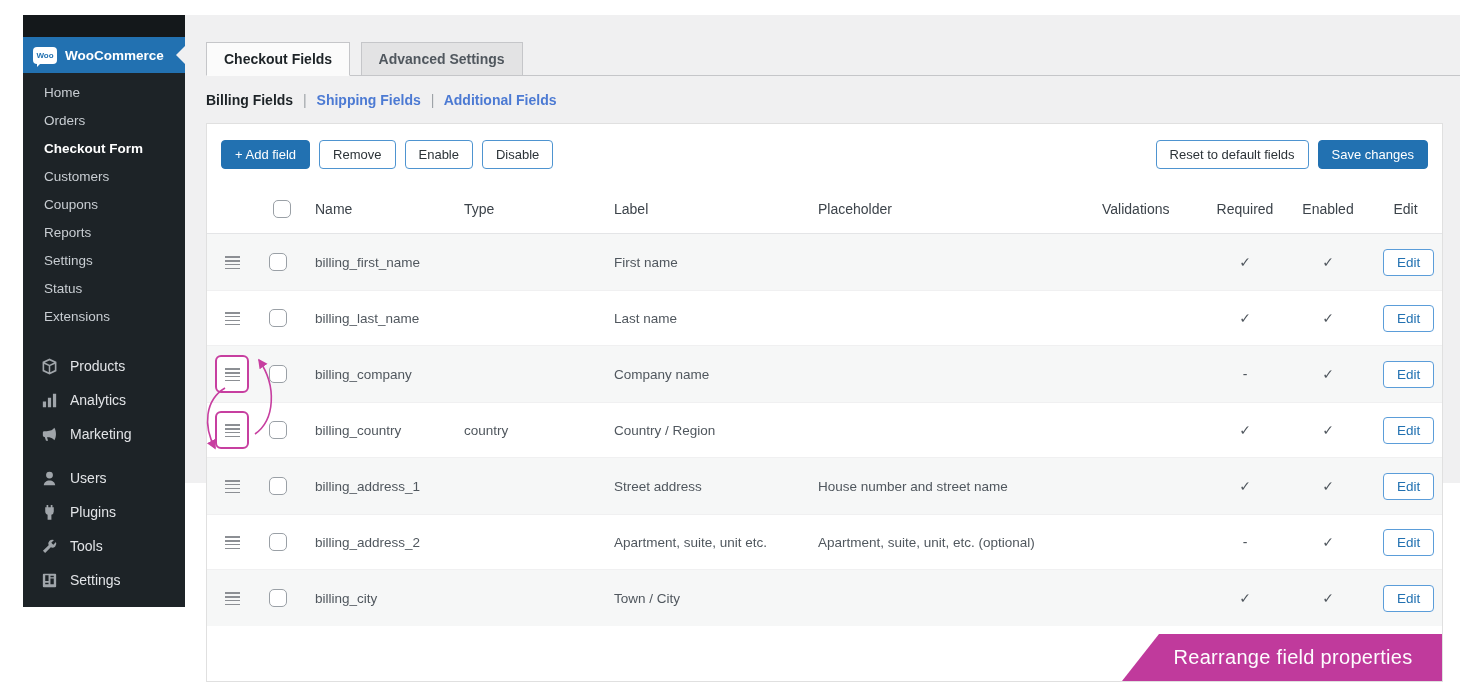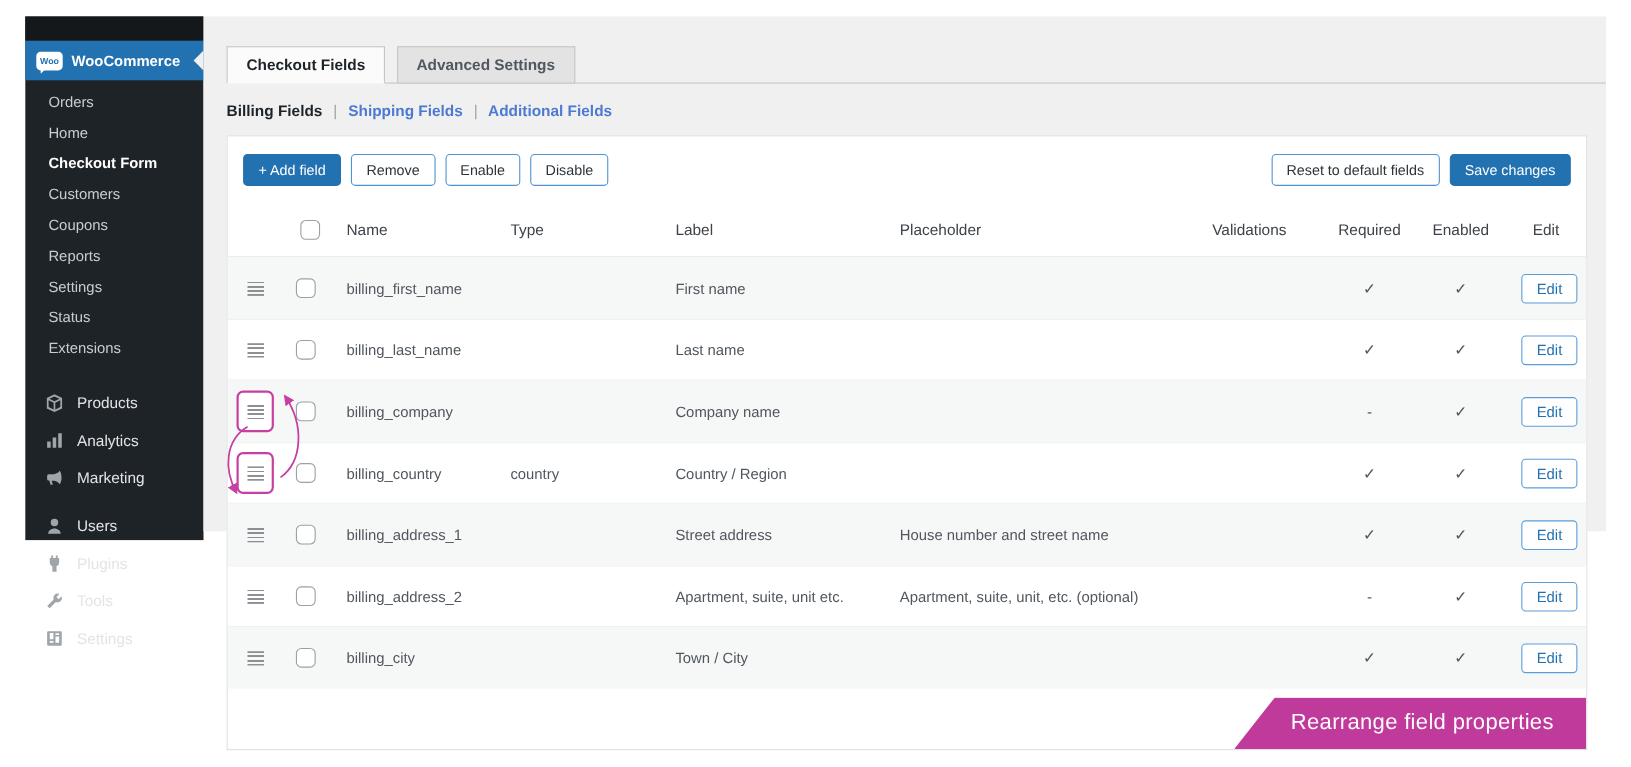--- a/index.html
+++ b/index.html
@@ -1,20 +1,20 @@
 <!DOCTYPE html>
 <html><head>
 <meta charset="utf-8">
 <style>
   * { margin:0; padding:0; box-sizing:border-box; }
   body { font-family:"Liberation Sans", sans-serif; background:#fff; }
   .page { position:relative; width:1483px; height:697px; background:#fff; overflow:hidden; }
 
   
-  .sidebar { position:absolute; left:23px; top:15px; width:162px; height:476px; background:#1d2327; }
+  .sidebar { position:absolute; left:23px; top:15px; width:162px; height:592px; background:#1d2327; }
   .adminbar { height:22px; background:#14181b; }
   .brand { position:relative; height:36px; background:#2271b1; display:flex; align-items:center; gap:8px; padding-left:10px; cursor:pointer; }
   .woo-logo { width:24px; height:17px; background:#fff; border-radius:4px; display:flex; align-items:center; justify-content:center; font-size:8px; font-weight:bold; color:#2271b1; position:relative; }
   .woo-logo:after { content:""; position:absolute; left:4px; bottom:-3px; border:3px solid transparent; border-top-color:#fff; border-left-color:#fff; }
   .brand-label { color:#fff; font-size:13.5px; font-weight:600; }
   .notch { position:absolute; right:0; top:50%; margin-top:-9px; width:0; height:0; border:9px solid transparent; border-right:9px solid #f0f0f1; }
   .submenu { padding:6px 0 8px 0; }
   .submenu a { display:block; height:28px; line-height:28px; padding-left:21px; color:#c8cdd2; font-size:13.5px; text-decoration:none; cursor:pointer; }
   .submenu a.active { color:#fff; font-weight:bold; }
   .mainmenu { padding-top:10px; }
@@ -74,22 +74,22 @@
   <aside class="sidebar">
     <div class="adminbar"></div>
     <div class="brand">
       <span class="woo-logo">
           <span>Woo</span>
         </span>
       <span class="brand-label">WooCommerce</span>
       <span class="notch"></span>
     </div>
     <nav class="submenu">
+      <a>Home</a>
       <a>Orders</a>
-      <a>Home</a>
       <a class="active">Checkout Form</a>
       <a>Customers</a>
       <a>Coupons</a>
       <a>Reports</a>
       <a>Settings</a>
       <a>Status</a>
       <a>Extensions</a>
     </nav>
     <nav class="mainmenu">
       <div class="mm-item">

